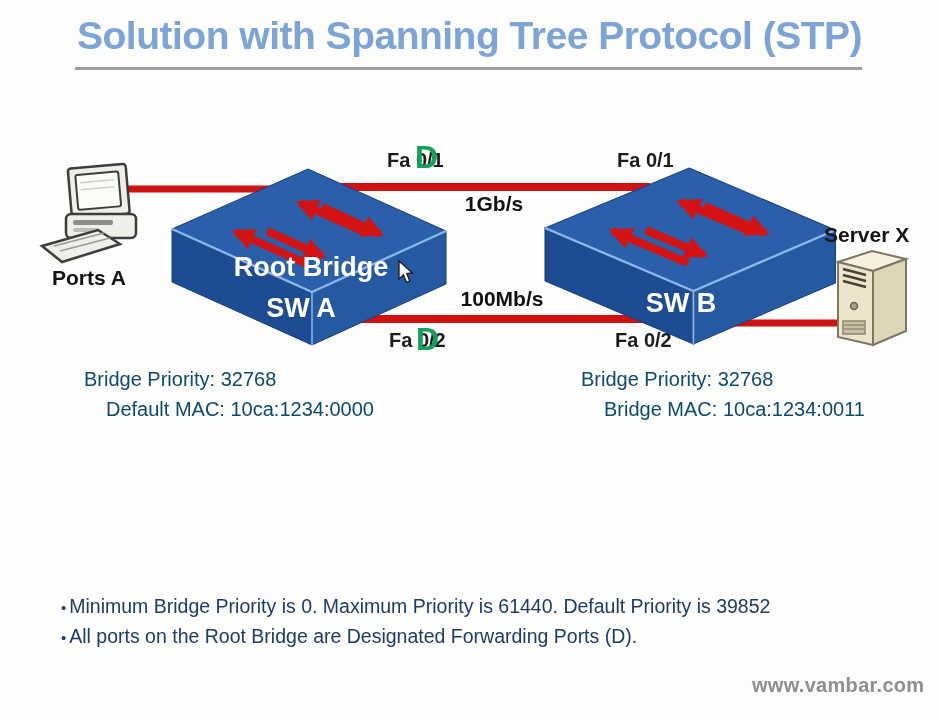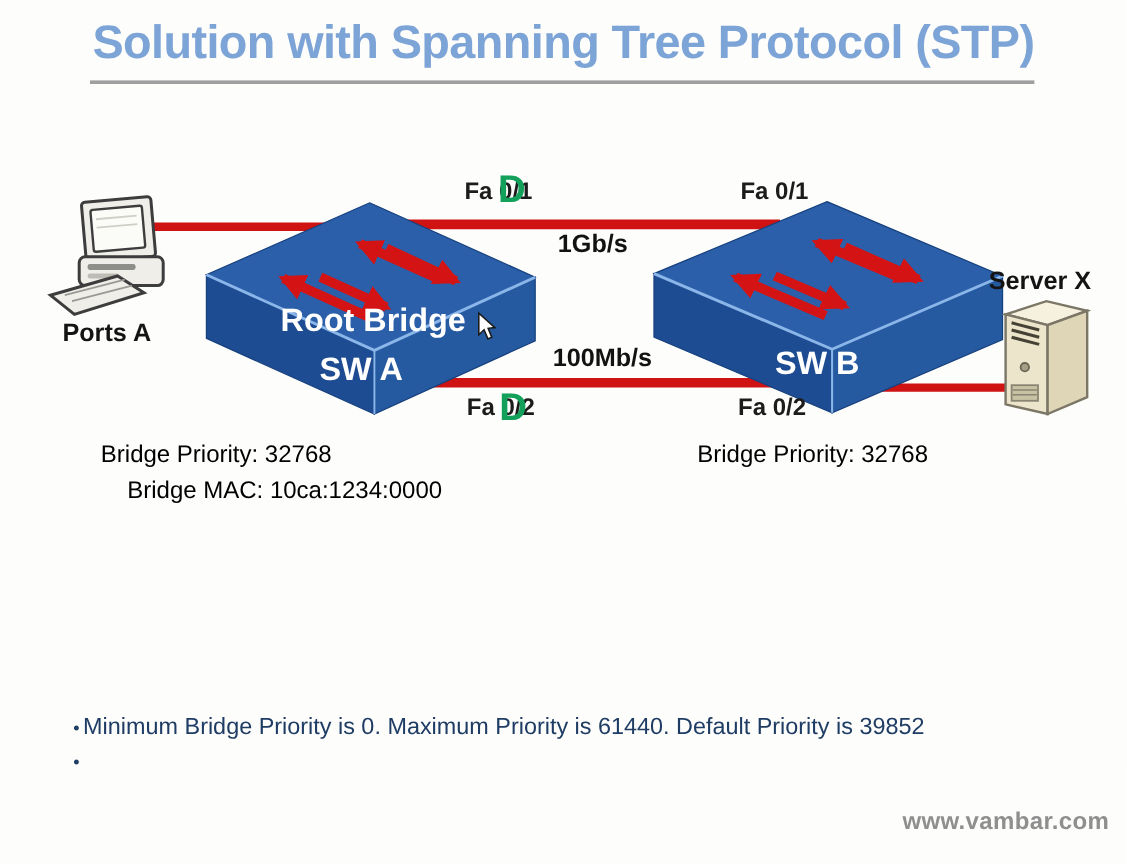--- a/index.html
+++ b/index.html
@@ -14,21 +14,21 @@
     font-size:39px; font-weight:bold; color:#7da4d6; letter-spacing:-0.5px;
     white-space:nowrap;
   }
   .rule { left:75px; top:67px; width:787px; height:3px; background:#9f9f9f; }
   .diagram { left:0; top:0; }
   .port  { font-size:20px; font-weight:600; color:#1c1c1c; white-space:nowrap;margin-left:39px; }
   .desig { font-size:32px; font-weight:bold; color:#12a05a; line-height:1; }
   .speed { font-size:21px; font-weight:bold; color:#121212; transform:translateX(-50%); white-space:nowrap; }
   .swlabel { font-size:27px; font-weight:bold; color:#ffffff; transform:translateX(-50%); white-space:nowrap; }
   .device { font-size:21px; font-weight:bold; color:#141414; white-space:nowrap; }
-  .binfo { font-size:20px; color:#000000; white-space:nowrap; }
+  .binfo { font-size:20px; color:#0c4a6e; white-space:nowrap; }
   .notes { left:61px; top:592px; }
   .note-line { display:flex; align-items:baseline; font-size:19.5px; color:#1e3c64; line-height:28px; white-space:nowrap; }
   .bullet { margin-right:3px; font-size:15px; }
   .footer { left:752px; top:674px; font-size:20px; font-weight:bold; color:#8f8f8f;
             letter-spacing:0.3px; white-space:nowrap; }
 </style>
 </head>
 <body>
 
 <div class="slide">
@@ -109,28 +109,30 @@
 
   <div class="abs speed" style="left:502px; top:287px;">100Mb/s</div>
   <div class="abs port" style="left:350px; top:329px;">Fa 0/2</div>
   <div class="abs desig" style="left:416px; top:323px;">D</div>
   <div class="abs port" style="left:576px; top:329px;">Fa 0/2</div>
 
   <div class="abs device" style="left:52px;  top:266px;">Ports A</div>
   <div class="abs device" style="left:824px; top:223px;">Server X</div>
 
   <div class="abs binfo" style="left:84px;  top:368px;">Bridge Priority: 32768</div>
-  <div class="abs binfo" style="left:106px; top:398px;">Bridge MAC: 10ca:1234:0000</div>
+  <div class="abs binfo" style="left:106px; top:398px;">Default MAC: 10ca:1234:0000</div>
   <div class="abs binfo" style="left:581px; top:368px;">Bridge Priority: 32768</div>
+  <div class="abs binfo" style="left:604px; top:398px;">Bridge MAC: 10ca:1234:0011</div>
 
   <div class="abs notes">
     <div class="note-line">
       <span class="bullet">•</span>
       <span>Minimum Bridge Priority is 0. Maximum Priority is 61440. Default Priority is 39852</span>
     </div>
     <div class="note-line">
       <span class="bullet">•</span>
+      <span>All ports on the Root Bridge are Designated Forwarding Ports (D).</span>
     </div>
   </div>
 
   <div class="abs footer">www.vambar.com</div>
 
 </div>
 
 </body></html>

